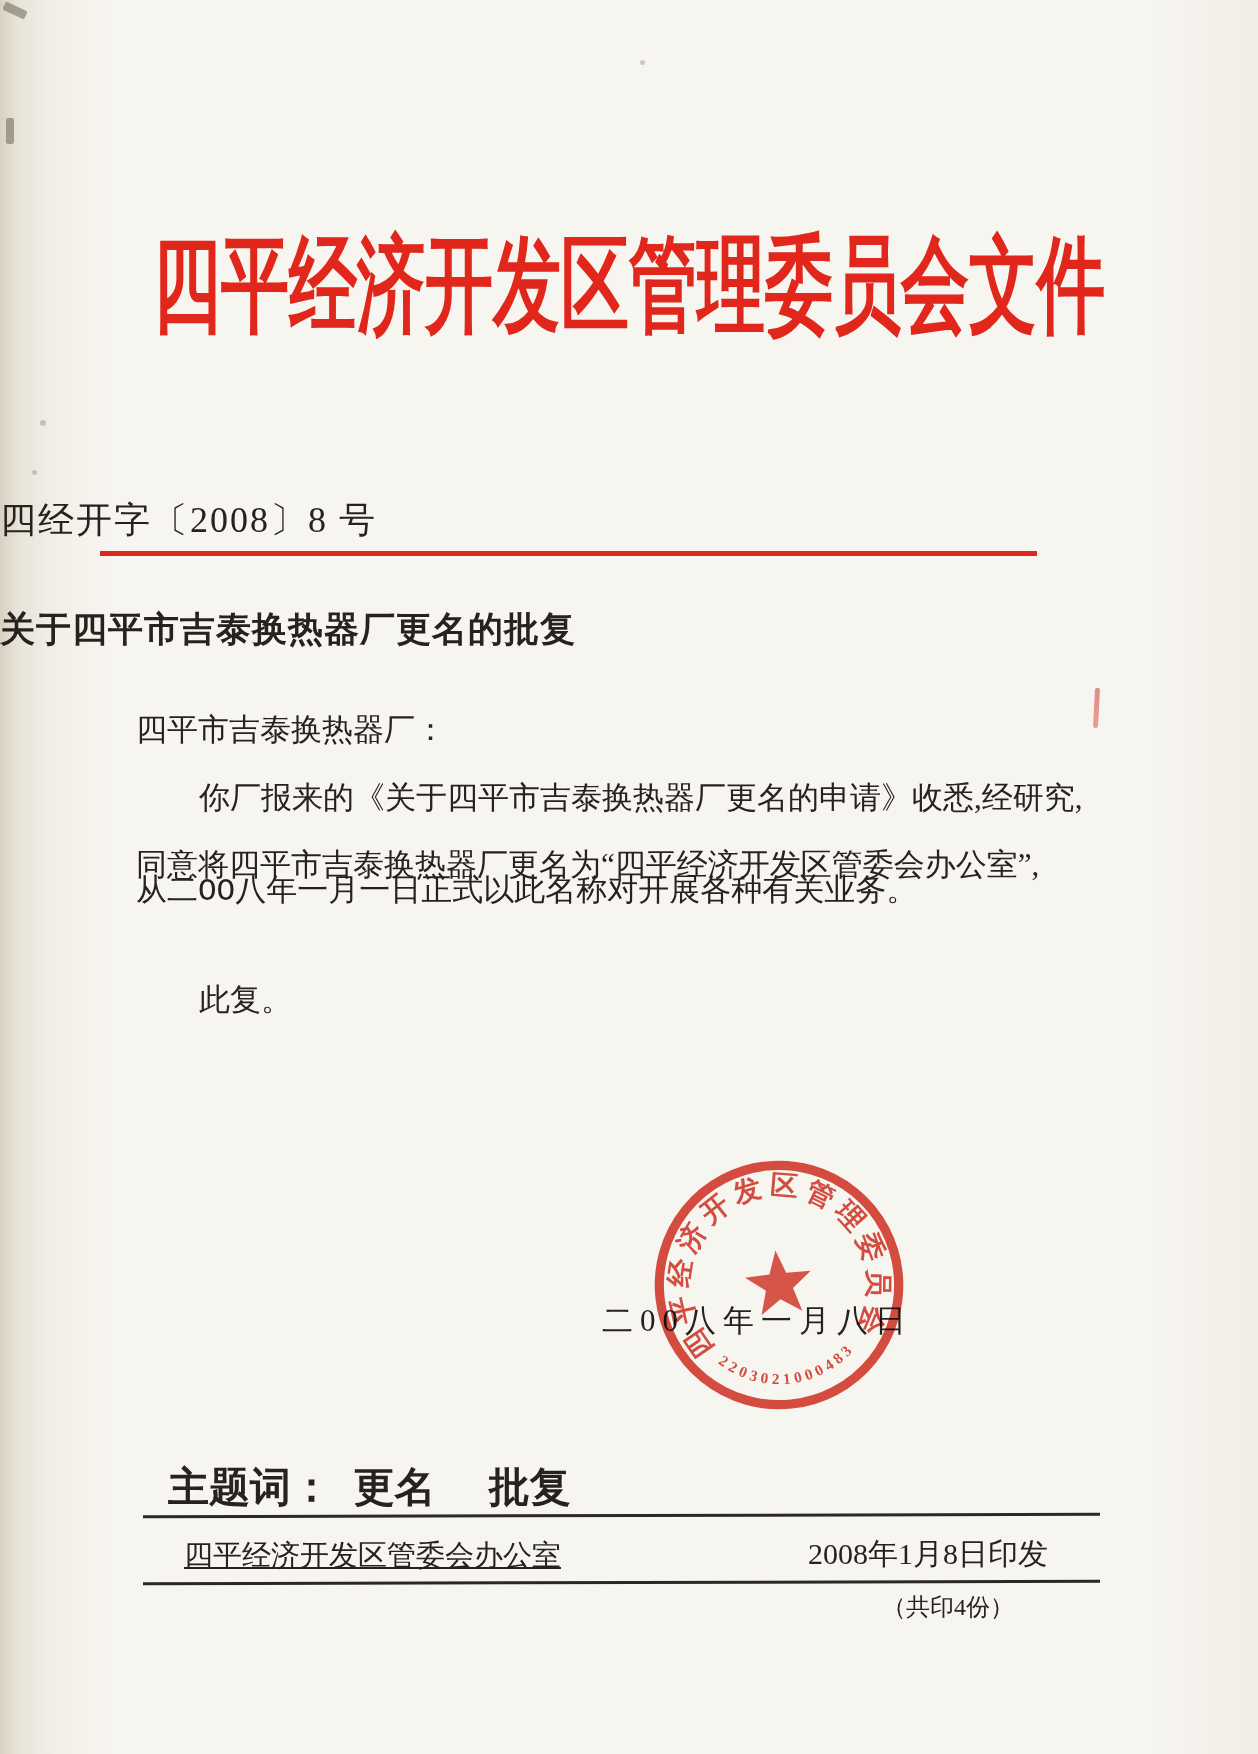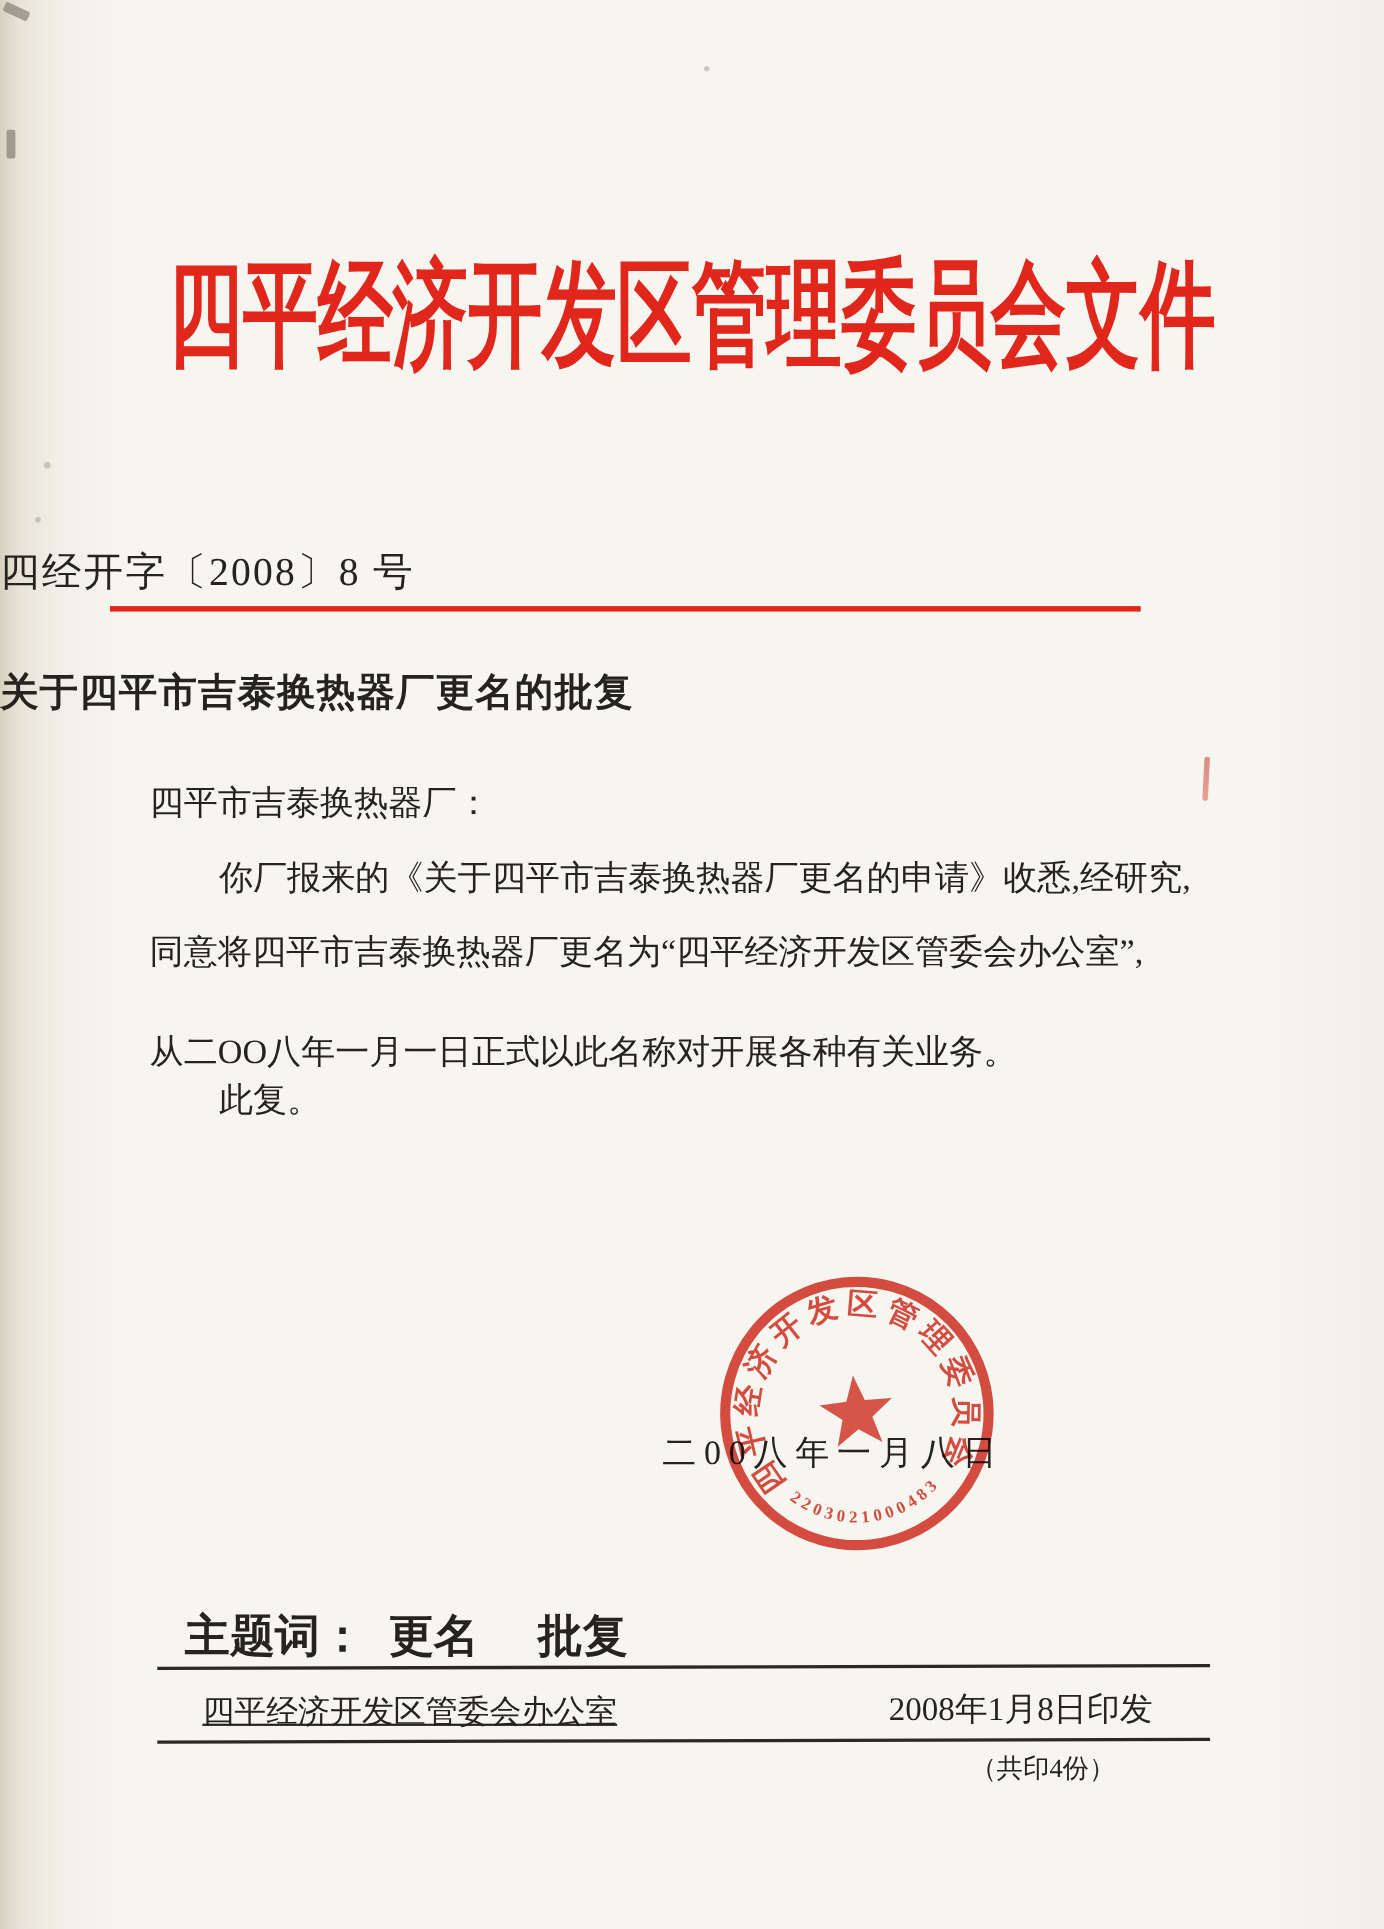--- a/index.html
+++ b/index.html
@@ -26,21 +26,21 @@
   }
   .doc-no{left:0;width:1154px;top:452px;text-align:left;font-size:36px;letter-spacing:2px;margin-top:44px;}
   .red-rule{left:100px;top:551px;width:937px;height:5px;background:#e1261c;}
   .subject{left:0px;right:36px;top:606px;text-align:left;font-size:35px;font-weight:bold;
     font-family:"Liberation Sans","DejaVu Sans",sans-serif;letter-spacing:1px;}
   
   .bodytext{font-size:31px;line-height:1;white-space:nowrap;}
   .salutation{left:136px;top:714px;text-align:center;}
   .bl0{left:136px;top:782px;text-indent:63px;}
   .bl1{left:136px;top:849px;}
-  .bl2{left:136px;top:940px;}
+  .bl2{left:136px;top:876px;font-family:Liberation Mono, monospace;}
   .closing{left:136px;top:984px;text-indent:63px;}
   
   .date-line{left:602px;top:1300px;font-size:31px;letter-spacing:7px;white-space:nowrap;}
   .seal{left:646px;top:1152px;width:266px;height:266px;mix-blend-mode:multiply;opacity:.9;
     transform:rotate(-6deg);}
   
   .kw-row{left:168px;top:1460px;font-size:41px;font-weight:bold;
     font-family:"Liberation Sans","DejaVu Sans",sans-serif;white-space:nowrap;}
   .kw-row .kw-item1{margin-left:10px;}
   .kw-row .kw-item2{margin-left:42px;}

